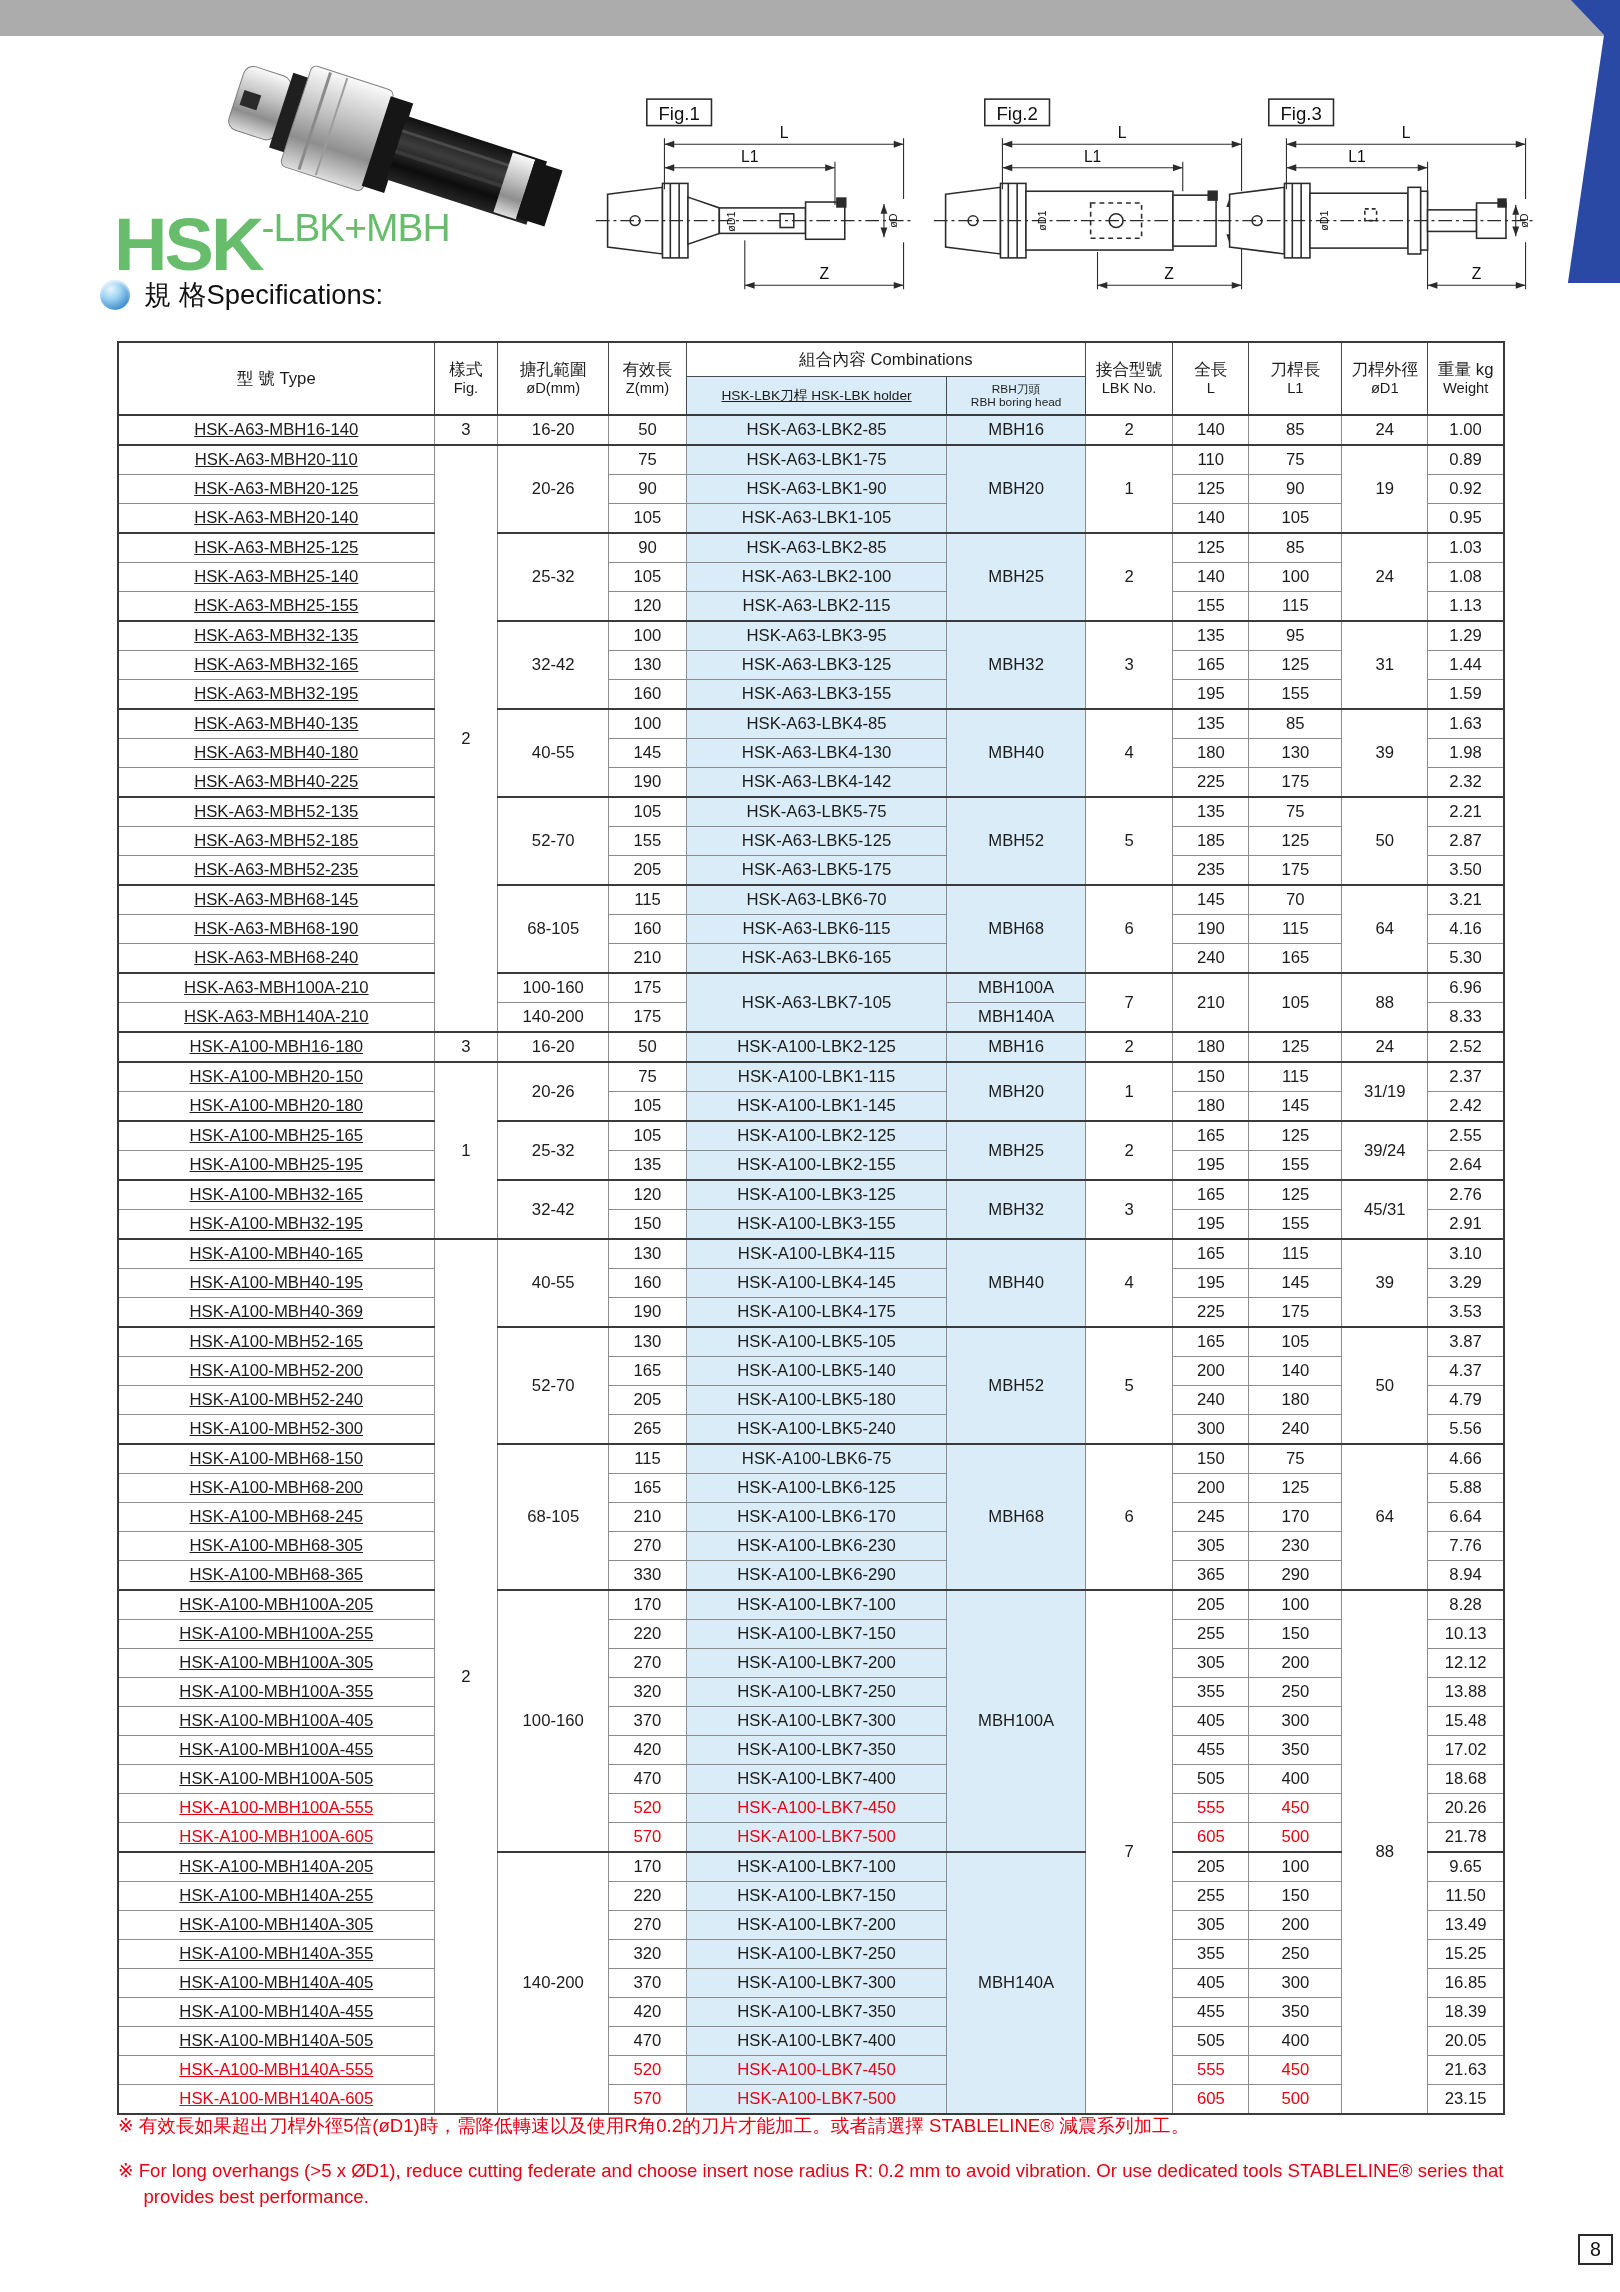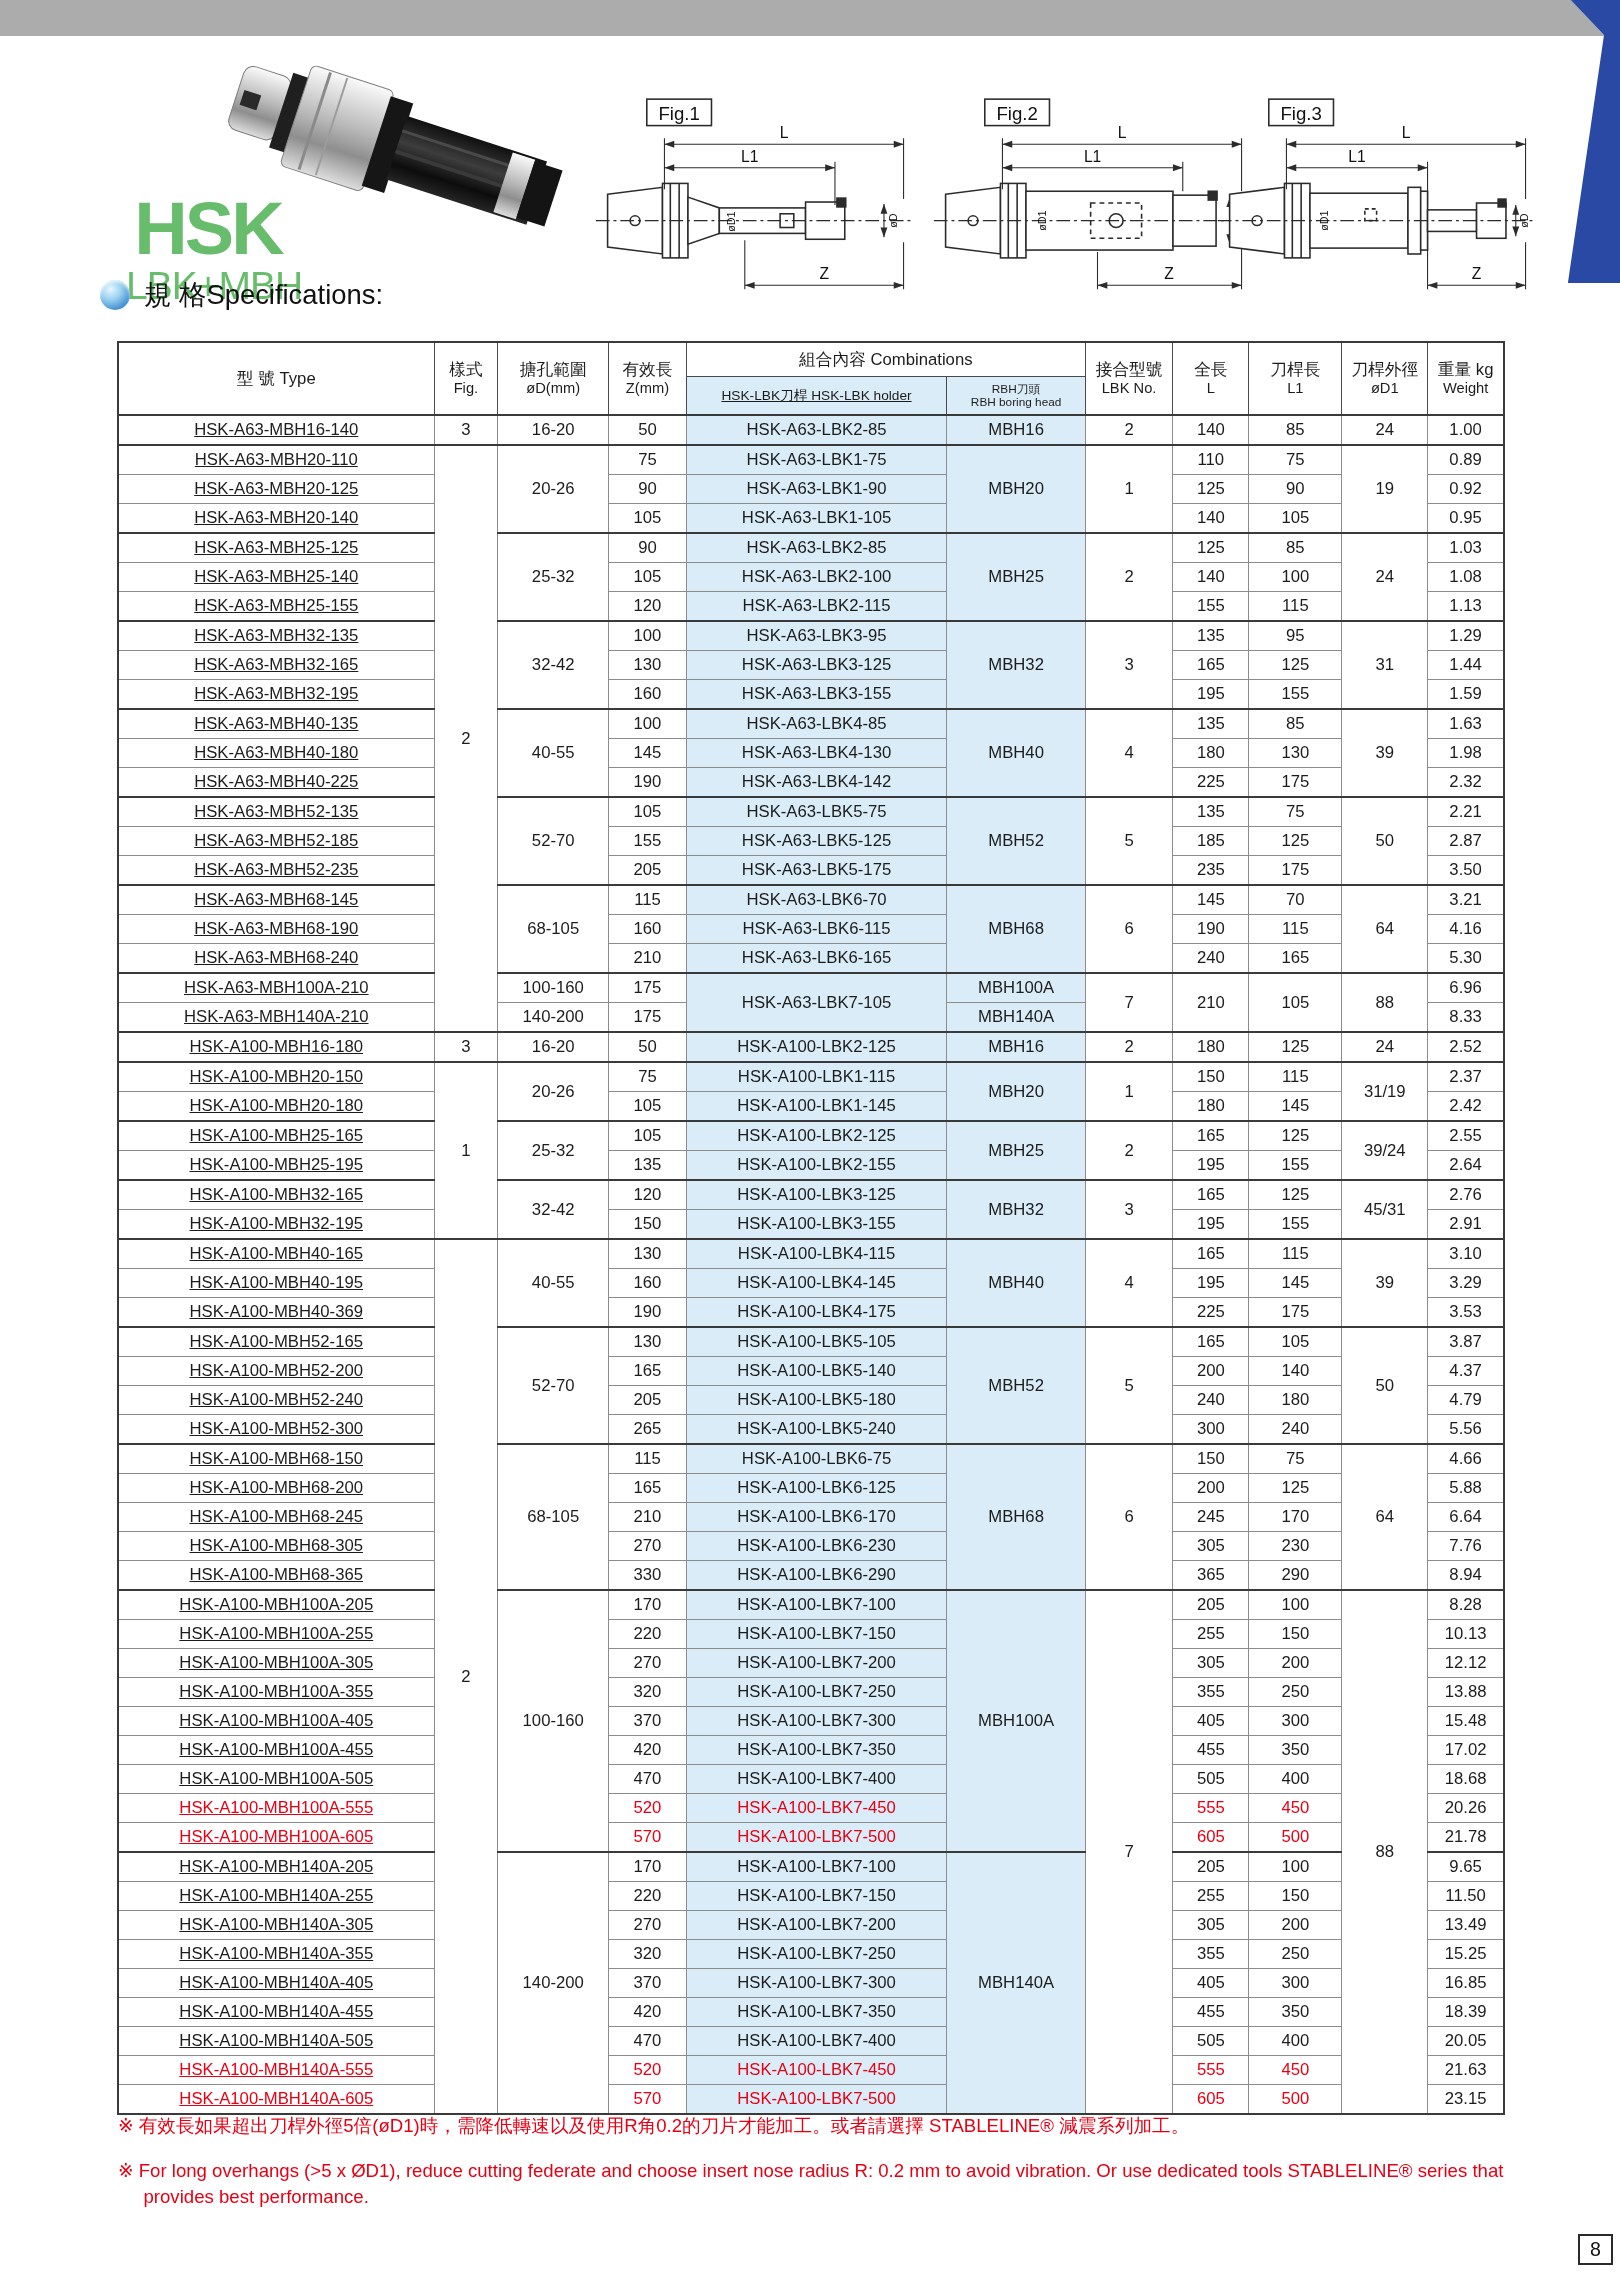--- a/index.html
+++ b/index.html
@@ -4,21 +4,21 @@
 <style>
   html,body{margin:0;padding:0;background:#e8e8e8;}
   .page{position:relative;width:1620px;height:2293px;background:#ffffff;overflow:hidden;
         font-family:"Liberation Sans","DejaVu Sans",sans-serif;color:#1c1c1c;}
   
   .top-gray{position:absolute;left:0;top:0;width:1620px;height:36px;background:#acacac;
             clip-path:polygon(0 0,1571px 0,1605px 36px,0 36px);}
   .corner-blue{position:absolute;left:1563px;top:0;width:57px;height:283px;background:#2a49a5;
             clip-path:polygon(7.8px 0,57px 0,57px 283px,4.9px 283px,41px 35px);}
   
-  .logo{position:absolute;left:114px;top:192px;display:flex;align-items:center;line-height:1;flex-direction:column;}
+  .logo{position:absolute;left:114px;top:208px;display:flex;align-items:flex-start;line-height:1;}
   .logo .hsk{font-size:74px;font-weight:bold;color:#68bd6c;letter-spacing:-2.9px;}
   .logo .suffix{font-size:39px;font-weight:normal;color:#68bd6c;letter-spacing:-1px;}
   
   .spec-head{position:absolute;left:100px;top:277px;display:flex;align-items:center;gap:14px;justify-content:center;}
   .globe{width:30px;height:30px;border-radius:50%;
          background:radial-gradient(circle at 35% 30%, #e8f6ff 0%, #9fd4f2 35%, #3f8fd2 75%, #1b5fa8 100%);
          box-shadow:inset 0 2px 2.9px rgba(255,255,255,.8);}
   .spec-head .txt{font-size:27.4px;color:#111;}
   
   .fig-svg{position:absolute;}

